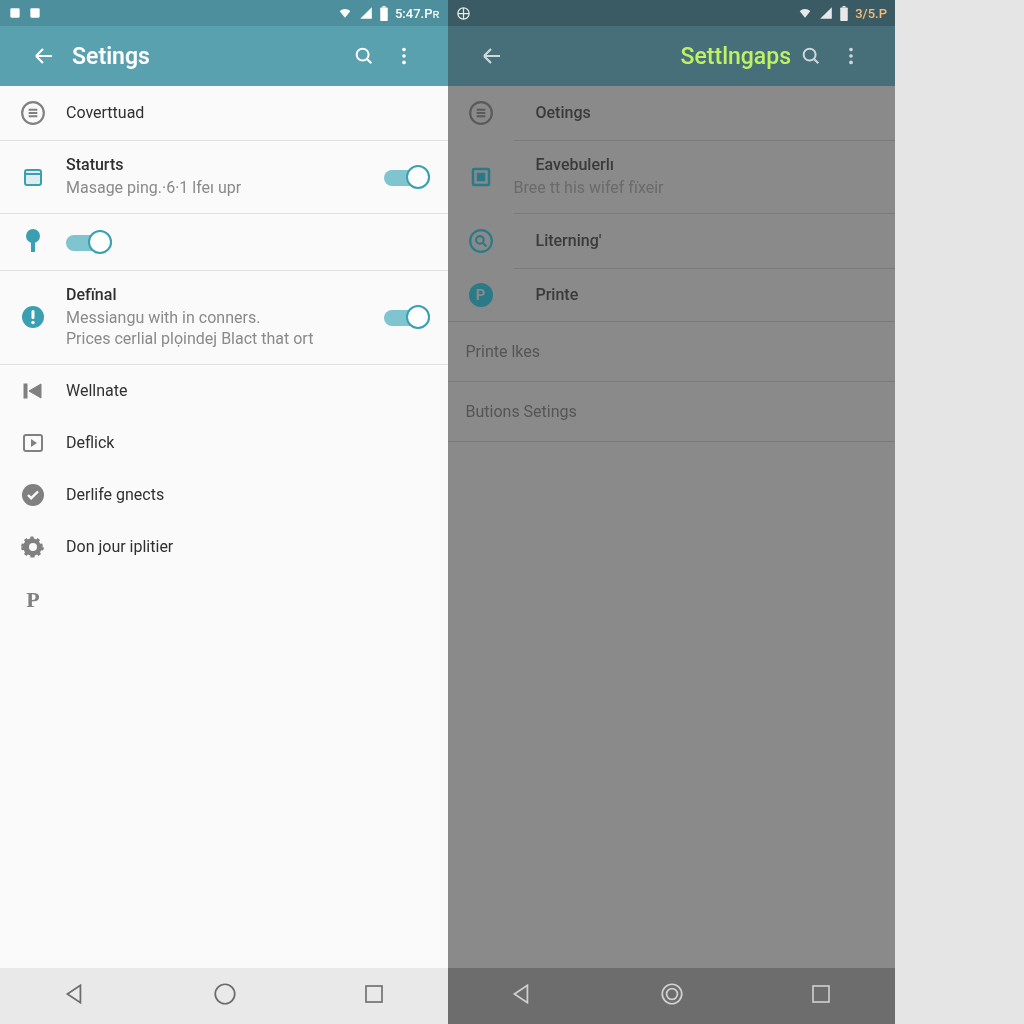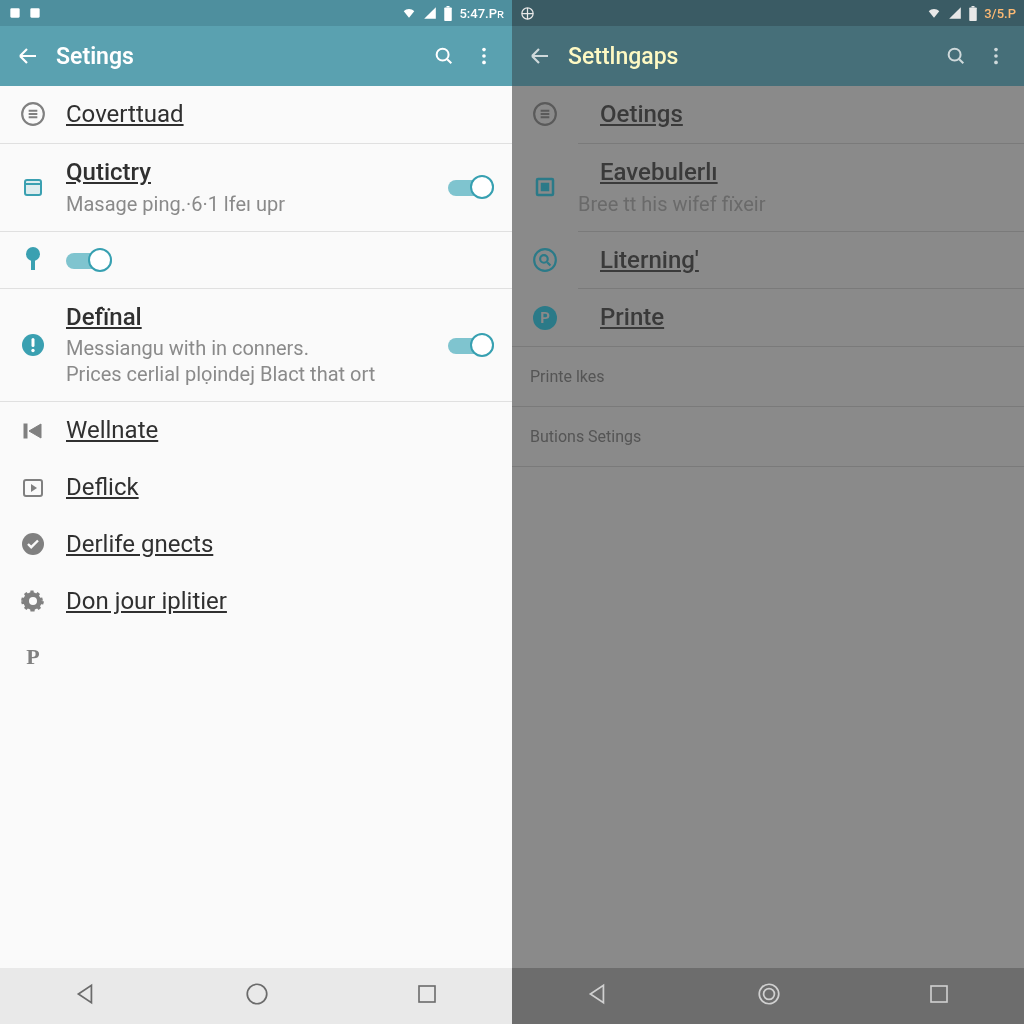--- a/index.html
+++ b/index.html
@@ -1,34 +1,34 @@
 <!DOCTYPE html>
 <html><head>
 <meta charset="utf-8">
 <style>
 * { margin: 0; padding: 0; box-sizing: border-box; font-family: Roboto, "Helvetica Neue", Arial, sans-serif; -webkit-font-smoothing: antialiased; }
 html, body { width: 1024px; height: 1024px; background: #e5e5e5; overflow: hidden; }
 
-.stage { display: flex; width: 1024px; height: 1024px; }
+.stage { display: flex; width: 895px; height: 1024px; }
 
 .phone { position: relative; width: 512px; height: 1024px; overflow: hidden; }
 
 
 .status-bar { height: 26px; display: flex; align-items: center; justify-content: space-between; padding: 0 8px; font-size: 13px; font-weight: 500; }
 .status-left, .status-right { display: flex; align-items: center; gap: 6px; }
 
-.app-bar { height: 60px; display: flex; align-items: center; padding: 0 8px; color: #fff; }
+.app-bar { height: 60px; display: flex; align-items: center; padding: 0 24px; color: #fff; }
 .app-bar .title { flex: 1; font-size: 23px; font-weight: 600; padding-left: 8px; }
 .app-bar .ab-icon { width: 40px; height: 40px; display: flex; align-items: center; justify-content: center; }
 
 .row { display: flex; align-items: center; padding: 14px 18px 14px 18px; gap: 18px; }
 .row .lead { width: 30px; display: flex; align-items: center; justify-content: center; flex-shrink: 0; }
 .row .body { flex: 1; min-width: 0; }
-.row .body .t { font-size: 24px; color: #2f2f2f; line-height: 1.2; text-decoration: underline; }
-.row .body .d { font-size: 20px; color: #8a8a8a; line-height: 1.3; margin-top: 4px; }
+.row .body .t { font-size: 16px; color: #2f2f2f; line-height: 1.2; }
+.row .body .d { font-size: 16px; color: #8a8a8a; line-height: 1.3; margin-top: 4px; }
 .row .trail { flex-shrink: 0; }
 
 hr.div { border: none; border-top: 1px solid #e0e0e0; margin: 0; }
 
 .nav-bar { position: absolute; bottom: 0; left: 0; right: 0; height: 56px; display: flex; align-items: center; justify-content: space-around; }
 
 
 .sw { width: 46px; height: 24px; position: relative; }
 .sw .track { position: absolute; top: 5px; left: 0; right: 0; height: 16px; border-radius: 8px; background: #7fc4cf; }
 .sw .knob  { position: absolute; top: 0; right: 0; width: 24px; height: 24px; border-radius: 50%; background: #fff; border: 2px solid #37a0b1; }
@@ -37,21 +37,21 @@
 .phone.light { background: #fafafa; }
 .phone.light .status-bar { background: #4e8f9e; color: #fff; }
 .phone.light .app-bar { background: #5aa1b0; }
 .phone.light .nav-bar { background: #e9e9e9; }
 .phone.light .nav-bar svg { stroke: #6b6b6b; fill: none; }
 .phone.light .row .t { color: #303030; }
 
 
 .phone.dim { background: #8a8a8a; }
 .phone.dim .status-bar { background: #3a5b64; color: #fdba74; }
-.phone.dim .app-bar { background: #466f79; color: #fef9c3; }
+.phone.dim .app-bar { background: #466f79; color: #bef264; text-align: right; }
 .phone.dim .row .t { color: #3a3a3a; font-weight: 500; margin-left: 22px; }
 .phone.dim .row .d { color: #6a6a6a; }
 .phone.dim hr.div { border-top: 1px solid #7a7a7a; }
 .phone.dim .nav-bar { background: #6d6d6d; }
 .phone.dim .nav-bar svg { stroke: #d0d0d0; fill: none; }
 .phone.dim .section-label { font-size: 16px; color: #555; padding: 20px 18px; }
 
 
 .ico-g { stroke: #808080; }
 </style>
@@ -124,21 +124,21 @@
       <hr class="div">
 
       <div class="row">
         <div class="lead">
             <svg width="24" height="24" viewBox="0 0 24 24" fill="none" stroke="#3aa0b1" stroke-width="2">
               <rect x="4" y="5" width="16" height="15" rx="2" fill="#3aa0b1" fill-opacity="0.15"></rect>
               <path d="M4 9h16" stroke="#3aa0b1"></path>
             </svg>
           </div>
         <div class="body">
-          <div class="t" style="font-weight:500">Qutictry</div>
+          <div class="t" style="font-weight:500">Staturts</div>
           <div class="d">Masage ping.·6·1 lfeı upr</div>
         </div>
         <div class="trail">
             <div class="sw">
               <div class="track"></div>
               <div class="knob"></div>
             </div>
           </div>
       </div>
       <hr class="div">

